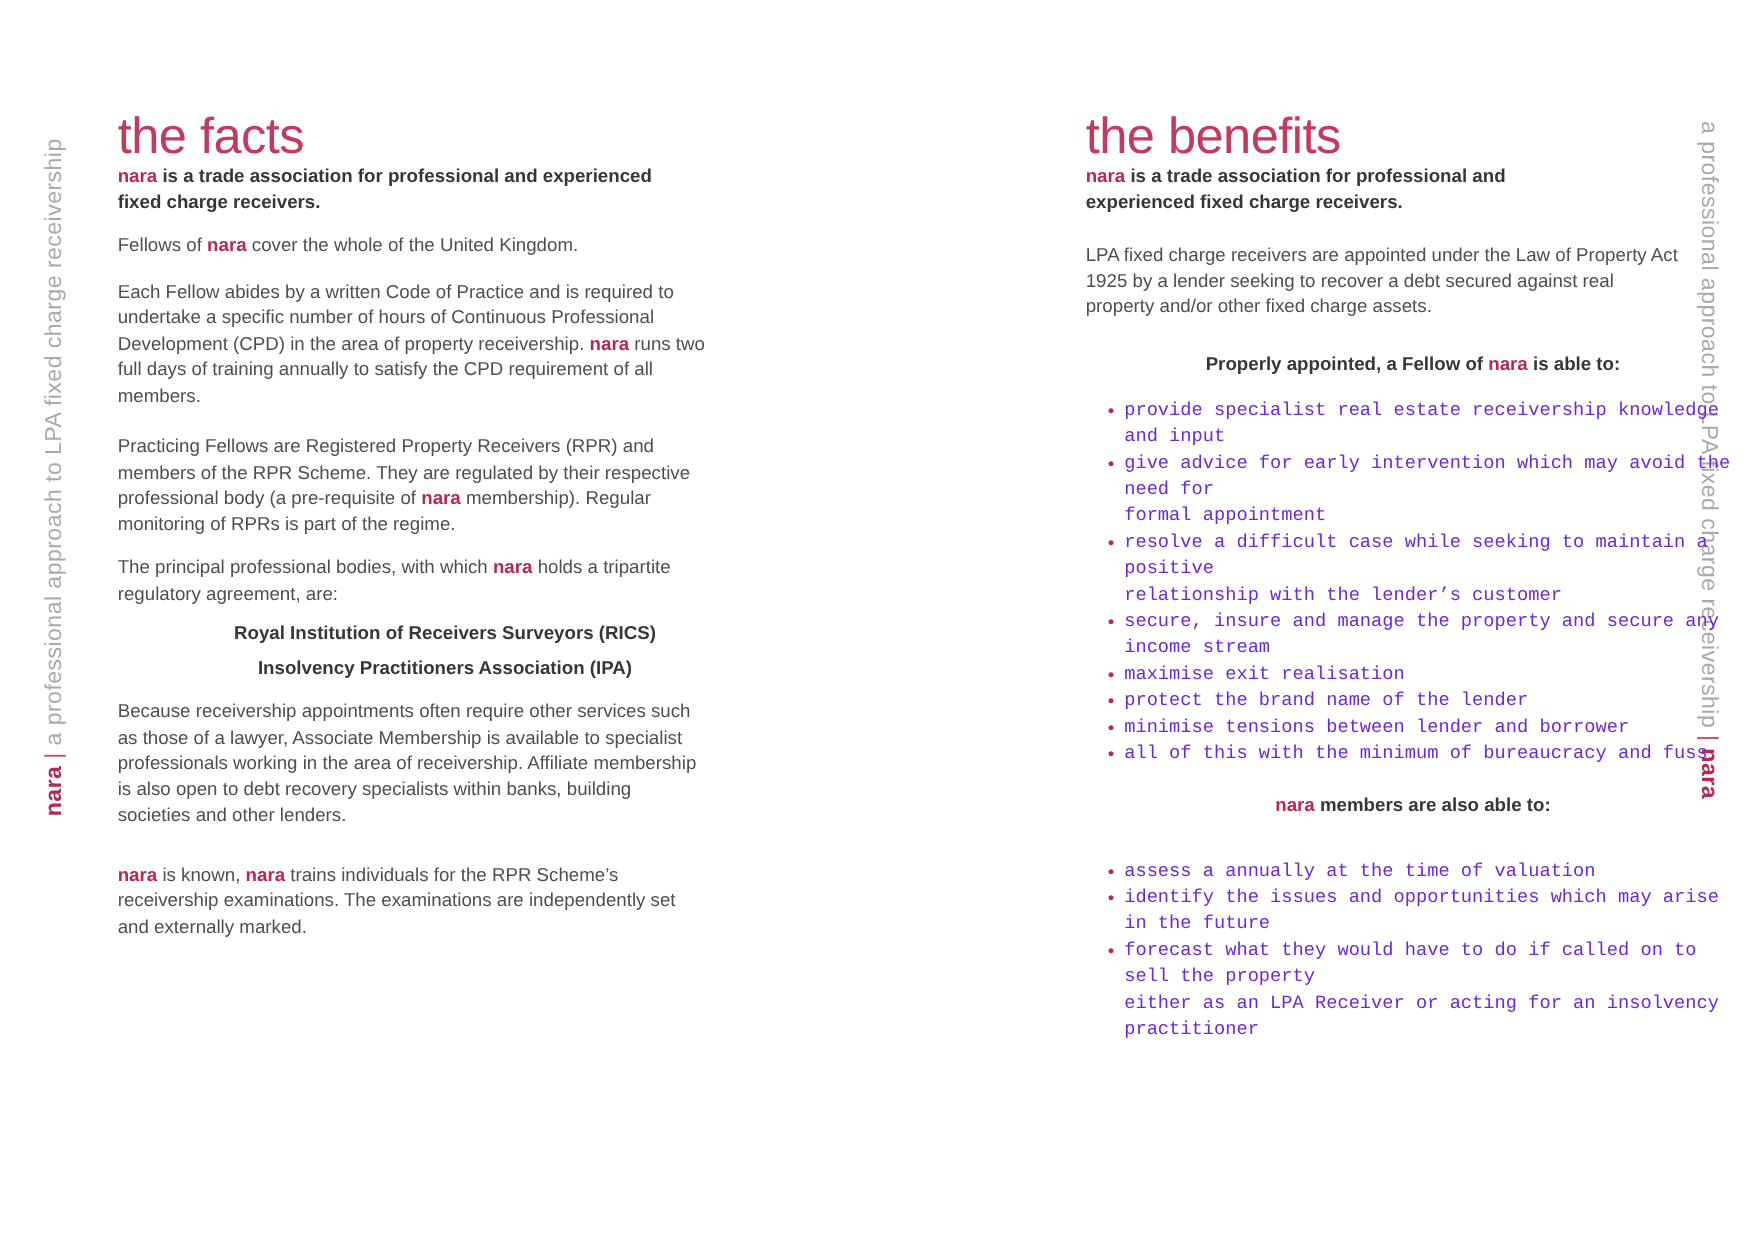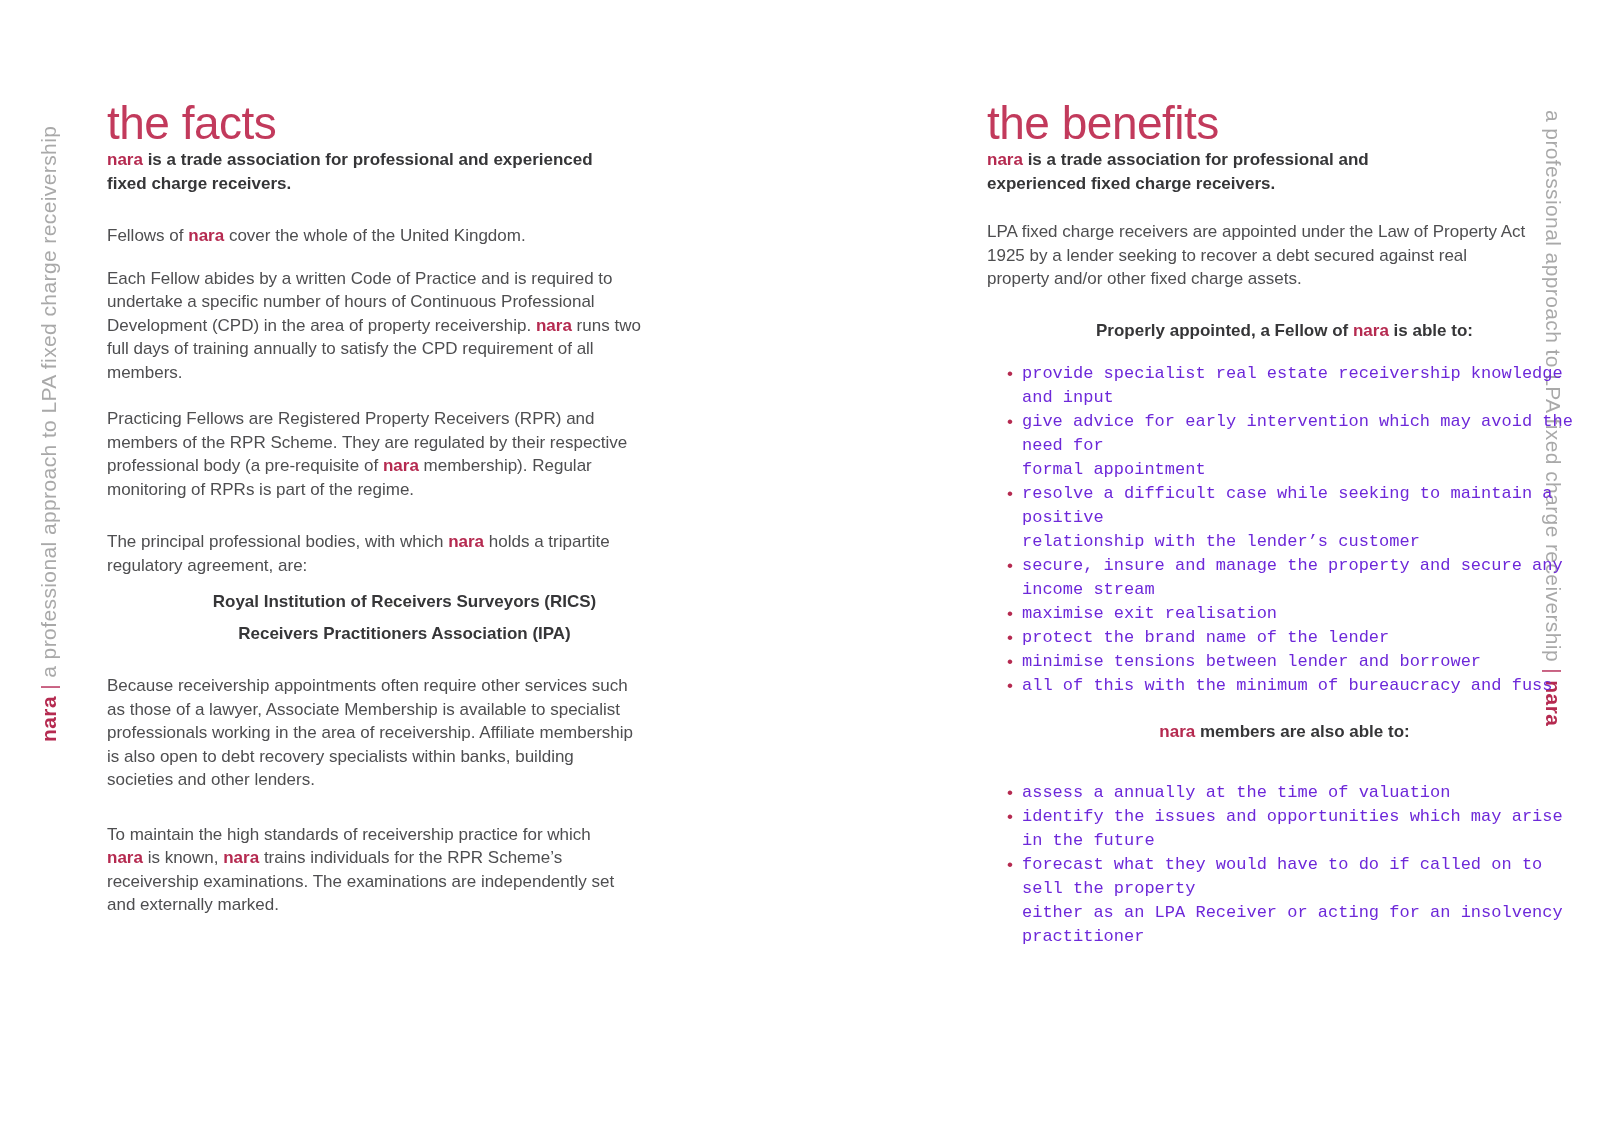--- a/index.html
+++ b/index.html
@@ -22,21 +22,21 @@
     margin:0;font-size:17px;line-height:23.5px;
     white-space:pre-line;color:#4e4e50;
   }
   p.intro{}
   .b, .bold-line{font-weight:bold;color:#363638;}
   .bold-line{white-space:pre-line;text-align:center;}
   .nara{font-weight:bold;color:#b52a50;}
   
   .m8{margin-top:8px;}  .m13{margin-top:13px;} .m19{margin-top:19px;}
   .m20{margin-top:20px;}.m22{margin-top:22px;} .m24{margin-top:23px;}
-  .m25{margin-top:25px;}.m28{margin-top:28px;} .m29{margin-top:29px;}
+  .m25{margin-top:25px;}.m28{margin-top:28px;} .m29{margin-top:16px;}
   .m31{margin-top:31px;}.m37{margin-top:37px;}
   
   ul{list-style:none;margin:0;padding:0 0 0 20px;}
   li{display:flex;font-size:17px;line-height:24px;}
   li .dot{flex:none;width:15px;color:#b52a50;}
   li .bt{white-space:pre-line;color:#6d28d9;font-family:Liberation Mono, monospace;}
   
   .spine{
     position:absolute;white-space:nowrap;
     font-size:21px;line-height:26px;letter-spacing:0.4px;
@@ -63,28 +63,27 @@
 Development (CPD) in the area of property receivership. </span><span class="nara">nara</span><span> runs two
 full days of training annually to satisfy the CPD requirement of all
 members.</span></p>
   <p class="m24"><span>Practicing Fellows are Registered Property Receivers (RPR) and
 members of the RPR Scheme. They are regulated by their respective
 professional body (a pre-requisite of </span><span class="nara">nara</span><span> membership). Regular
 monitoring of RPRs is part of the regime.</span></p>
   <p class="m29"><span>The principal professional bodies, with which </span><span class="nara">nara</span><span> holds a tripartite
 regulatory agreement, are:</span></p>
   <p class="bold-line m13">Royal Institution of Receivers Surveyors (RICS)</p>
-  <p class="bold-line m8">Receivers Practitioners Association (IPA)</p>
+  <p class="bold-line m8">Insolvency Practitioners Association (IPA)</p>
   <p class="m29">Because receivership appointments often require other services such
 as those of a lawyer, Associate Membership is available to specialist
 professionals working in the area of receivership. Affiliate membership
 is also open to debt recovery specialists within banks, building
 societies and other lenders.</p>
-  <p class="m31"><span>To maintain the high standards of receivership practice for which
-</span><span class="nara">nara</span><span> is known, </span><span class="nara">nara</span><span> trains individuals for the RPR Scheme’s
+  <p class="m31"><span class="nara">nara</span><span> is known, </span><span class="nara">nara</span><span> trains individuals for the RPR Scheme’s
 receivership examinations. The examinations are independently set
 and externally marked.</span></p>
 </section>
 
 <section class="col benefits">
   <h1>the benefits</h1>
   <p class="intro"><span class="nara">nara</span><span class="b"> is a trade association for professional and
 experienced fixed charge receivers.</span></p>
   <p class="m25">LPA fixed charge receivers are appointed under the Law of Property Act
 1925 by a lender seeking to recover a debt secured against real

